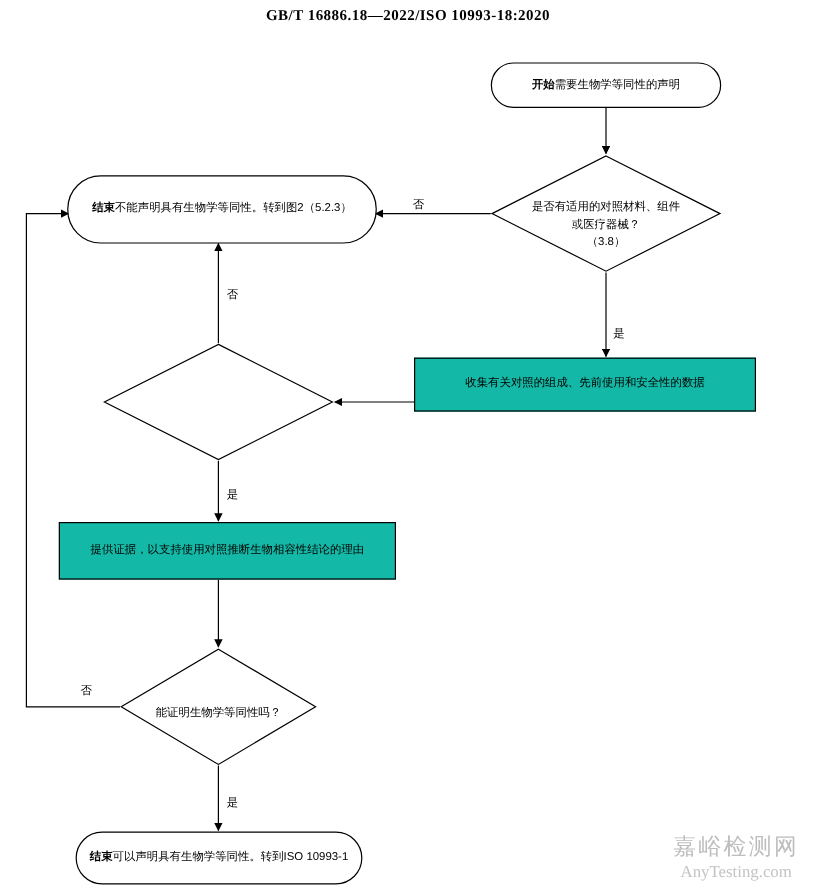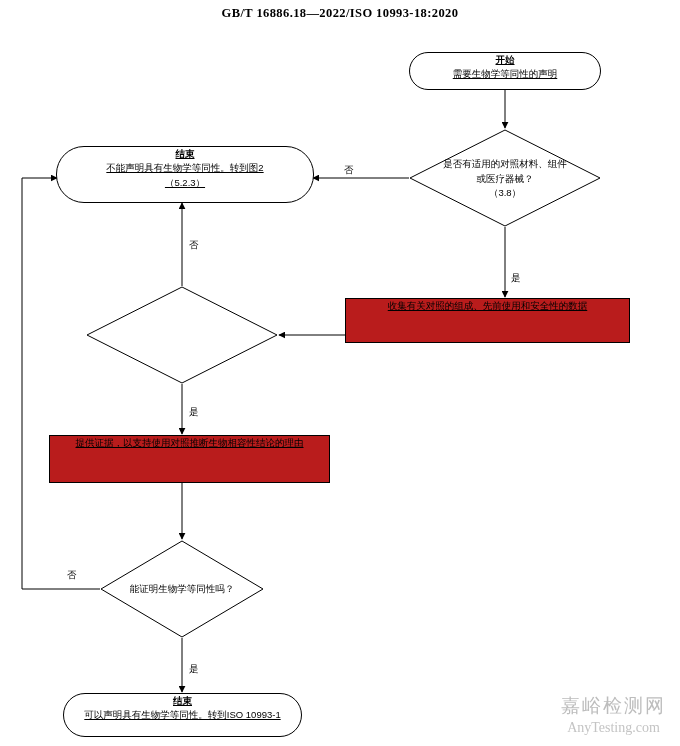--- a/index.html
+++ b/index.html
@@ -36,45 +36,45 @@
   svg.layer {
     position: absolute;
     left: 0; top: 0;
     width: 680px;
     height: 746px;
   }
   .node {
     position: absolute;
     box-sizing: border-box;
     display: flex;
-    flex-direction: column;
+    flex-direction: row;
     align-items: center;
+    justify-content: center;
     text-align: center;
     font-size: 9.5px;
     line-height: 1.5;
     color: #000;
-    text-decoration: underline;
   }
   .node .ttl {
     font-weight: bold;
     font-size: 9.5px;
   }
   .terminator {
     border: 1px solid #000;
     border-radius: 28px;
     background: #fff;
   }
   .process {
     border: 1px solid #000;
-    background: #b91c1c;
+    background: #14b8a6;
   }
   .decision-label {
     position: absolute;
     display: flex;
-    align-items: center;
+    align-items: flex-end;
     justify-content: center;
     text-align: center;
     font-size: 9.5px;
     line-height: 1.55;
     pointer-events: none;
   }
   .edge-label {
     position: absolute;
     font-size: 9.5px;
     color: #000;

